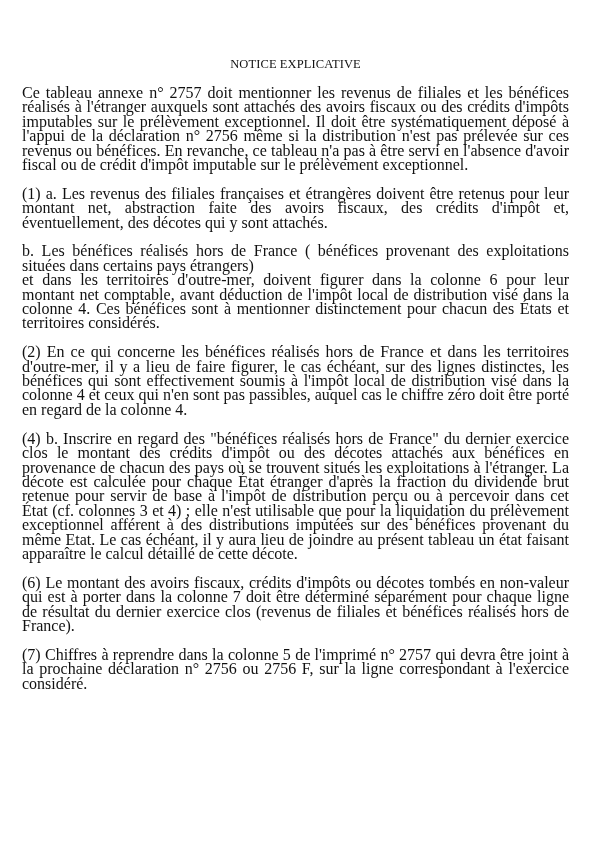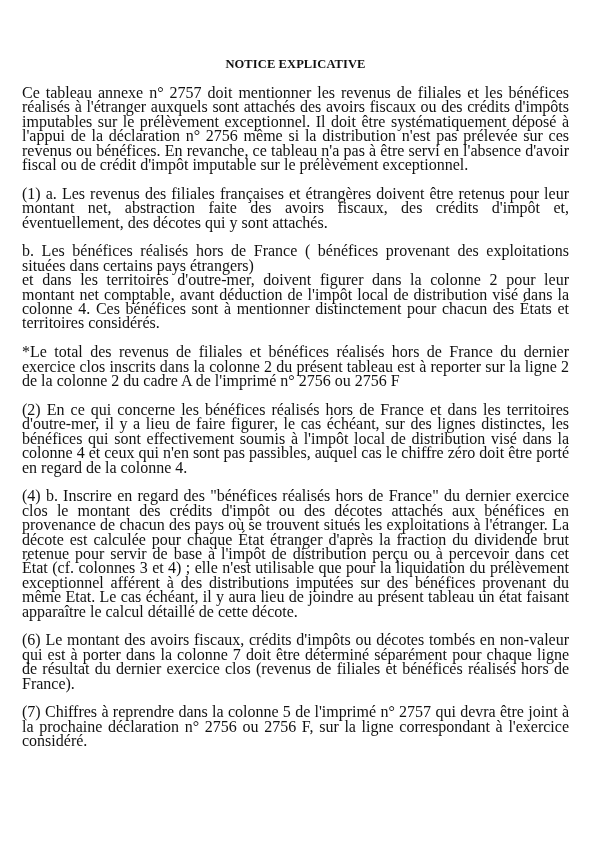--- a/index.html
+++ b/index.html
@@ -3,45 +3,44 @@
   <meta charset="utf-8">
   <style>
     html, body { margin: 0; padding: 0; background: #ffffff; }
     body {
       width: 604px; height: 855px; position: relative; overflow: hidden;
       font-family: "Liberation Serif", "DejaVu Serif", serif;
       color: #111111;
     }
     .page { position: absolute; left: 22px; top: 56px; width: 547px; }
     .title {
-      text-align: center; font-weight: bold; font-size: 12.5px;
+      text-align: center; font-weight: normal; font-size: 12.5px;
       margin: 0 0 14px 0; line-height: 16px; letter-spacing: 0.1px;
     }
     .para {
       font-size: 16px; line-height: 14.4px; text-align: justify;
       margin: 0 0 14.4px 0;
     }
     .line { display: block; }
   </style>
 </head>
 <body>
 
 <div class="page">
   <div class="title">NOTICE EXPLICATIVE</div>
 
   <p class="para">Ce tableau annexe n° 2757 doit mentionner les revenus de filiales et les bénéfices réalisés à l'étranger auxquels sont attachés des avoirs fiscaux ou des crédits d'impôts imputables sur le prélèvement exceptionnel. Il doit être systématiquement déposé à l'appui de la déclaration n° 2756 même si la distribution n'est pas prélevée sur ces revenus ou bénéfices. En revanche, ce tableau n'a pas à être servi en l'absence d'avoir fiscal ou de crédit d'impôt imputable sur le prélèvement exceptionnel.</p>
 
   <p class="para">(1) a. Les revenus des filiales françaises et étrangères doivent être retenus pour leur montant net, abstraction faite des avoirs fiscaux, des crédits d'impôt et, éventuellement, des décotes qui y sont attachés.</p>
 
   <p class="para">
     <span class="line ragged">b. Les bénéfices réalisés hors de France ( bénéfices provenant des exploitations situées dans certains pays étrangers)</span>
-    <span>et dans les territoires d'outre-mer, doivent figurer dans la colonne 2 pour leur montant net comptable, avant déduction de l'impôt local de distribution visé dans la colonne 4. Ces bénéfices sont à mentionner distinctement pour chacun des États et territoires considérés.</span>
+    <span>et dans les territoires d'outre-mer, doivent figurer dans la colonne 6 pour leur montant net comptable, avant déduction de l'impôt local de distribution visé dans la colonne 4. Ces bénéfices sont à mentionner distinctement pour chacun des États et territoires considérés.</span>
   </p>
 
-  <p class="para">*Le total des revenus de filiales et bénéfices réalisés hors de France du dernier exercice clos inscrits dans la colonne 2 du présent tableau est à reporter sur la ligne 2 de la colonne 2 du cadre A de l'imprimé n° 2756 ou 2756 F</p>
 
   <p class="para">(2) En ce qui concerne les bénéfices réalisés hors de France et dans les territoires d'outre-mer, il y a lieu de faire figurer, le cas échéant, sur des lignes distinctes, les bénéfices qui sont effectivement soumis à l'impôt local de distribution visé dans la colonne 4 et ceux qui n'en sont pas passibles, auquel cas le chiffre zéro doit être porté en regard de la colonne 4.</p>
 
 
   <p class="para">(4) b. Inscrire en regard des "bénéfices réalisés  hors de France" du dernier exercice clos le montant des crédits d'impôt ou des décotes attachés aux bénéfices en  provenance de chacun des pays où se trouvent situés les exploitations à l'étranger. La décote est calculée pour chaque État étranger d'après la fraction du dividende brut retenue pour servir de base à l'impôt de distribution perçu ou à percevoir dans cet État (cf. colonnes 3 et 4) ; elle n'est utilisable que pour la liquidation du prélèvement exceptionnel afférent à des distributions imputées sur des bénéfices provenant du même Etat. Le cas échéant, il y aura lieu de joindre au présent tableau un état faisant apparaître le calcul détaillé de cette décote.</p>
 
 
   <p class="para">(6) Le montant des avoirs fiscaux, crédits d'impôts ou décotes tombés en non-valeur qui est à porter dans la colonne 7 doit être déterminé séparément pour chaque ligne de résultat du dernier exercice clos (revenus de filiales et bénéfices réalisés hors de France).</p>
 
   <p class="para">(7) Chiffres à reprendre dans la colonne 5 de l'imprimé n° 2757 qui devra être joint à la prochaine déclaration n° 2756 ou 2756 F, sur la ligne correspondant à l'exercice considéré.</p>

